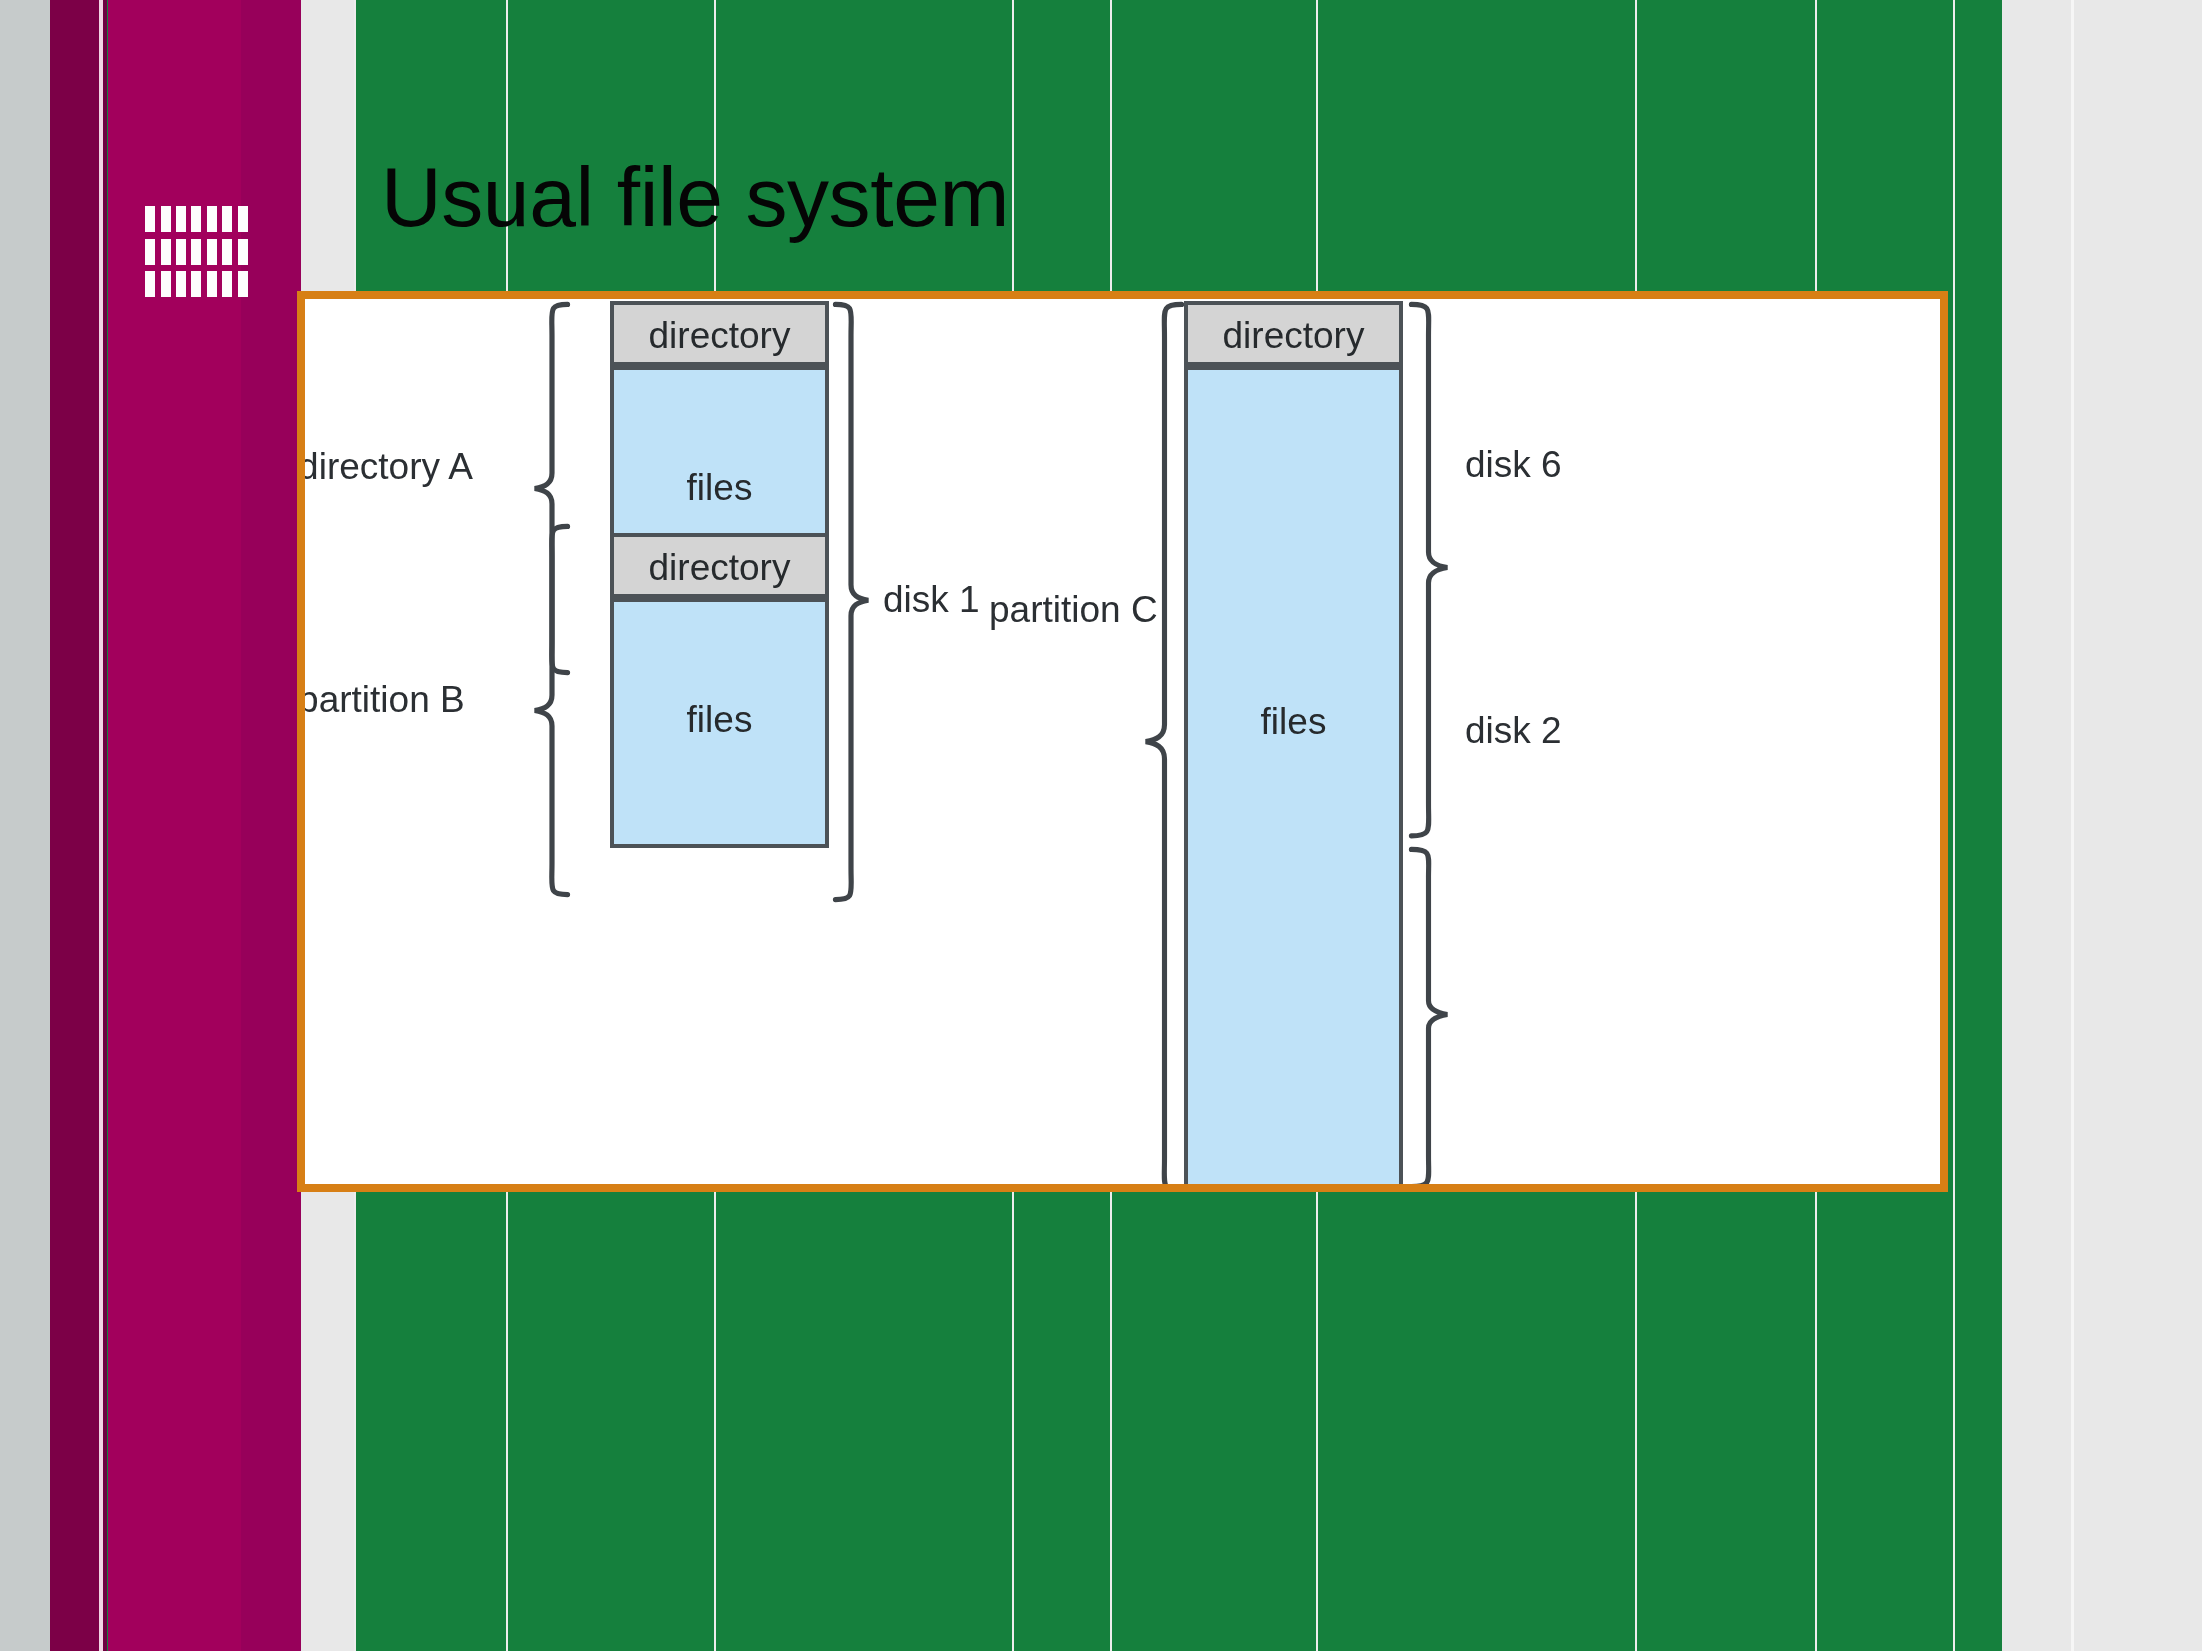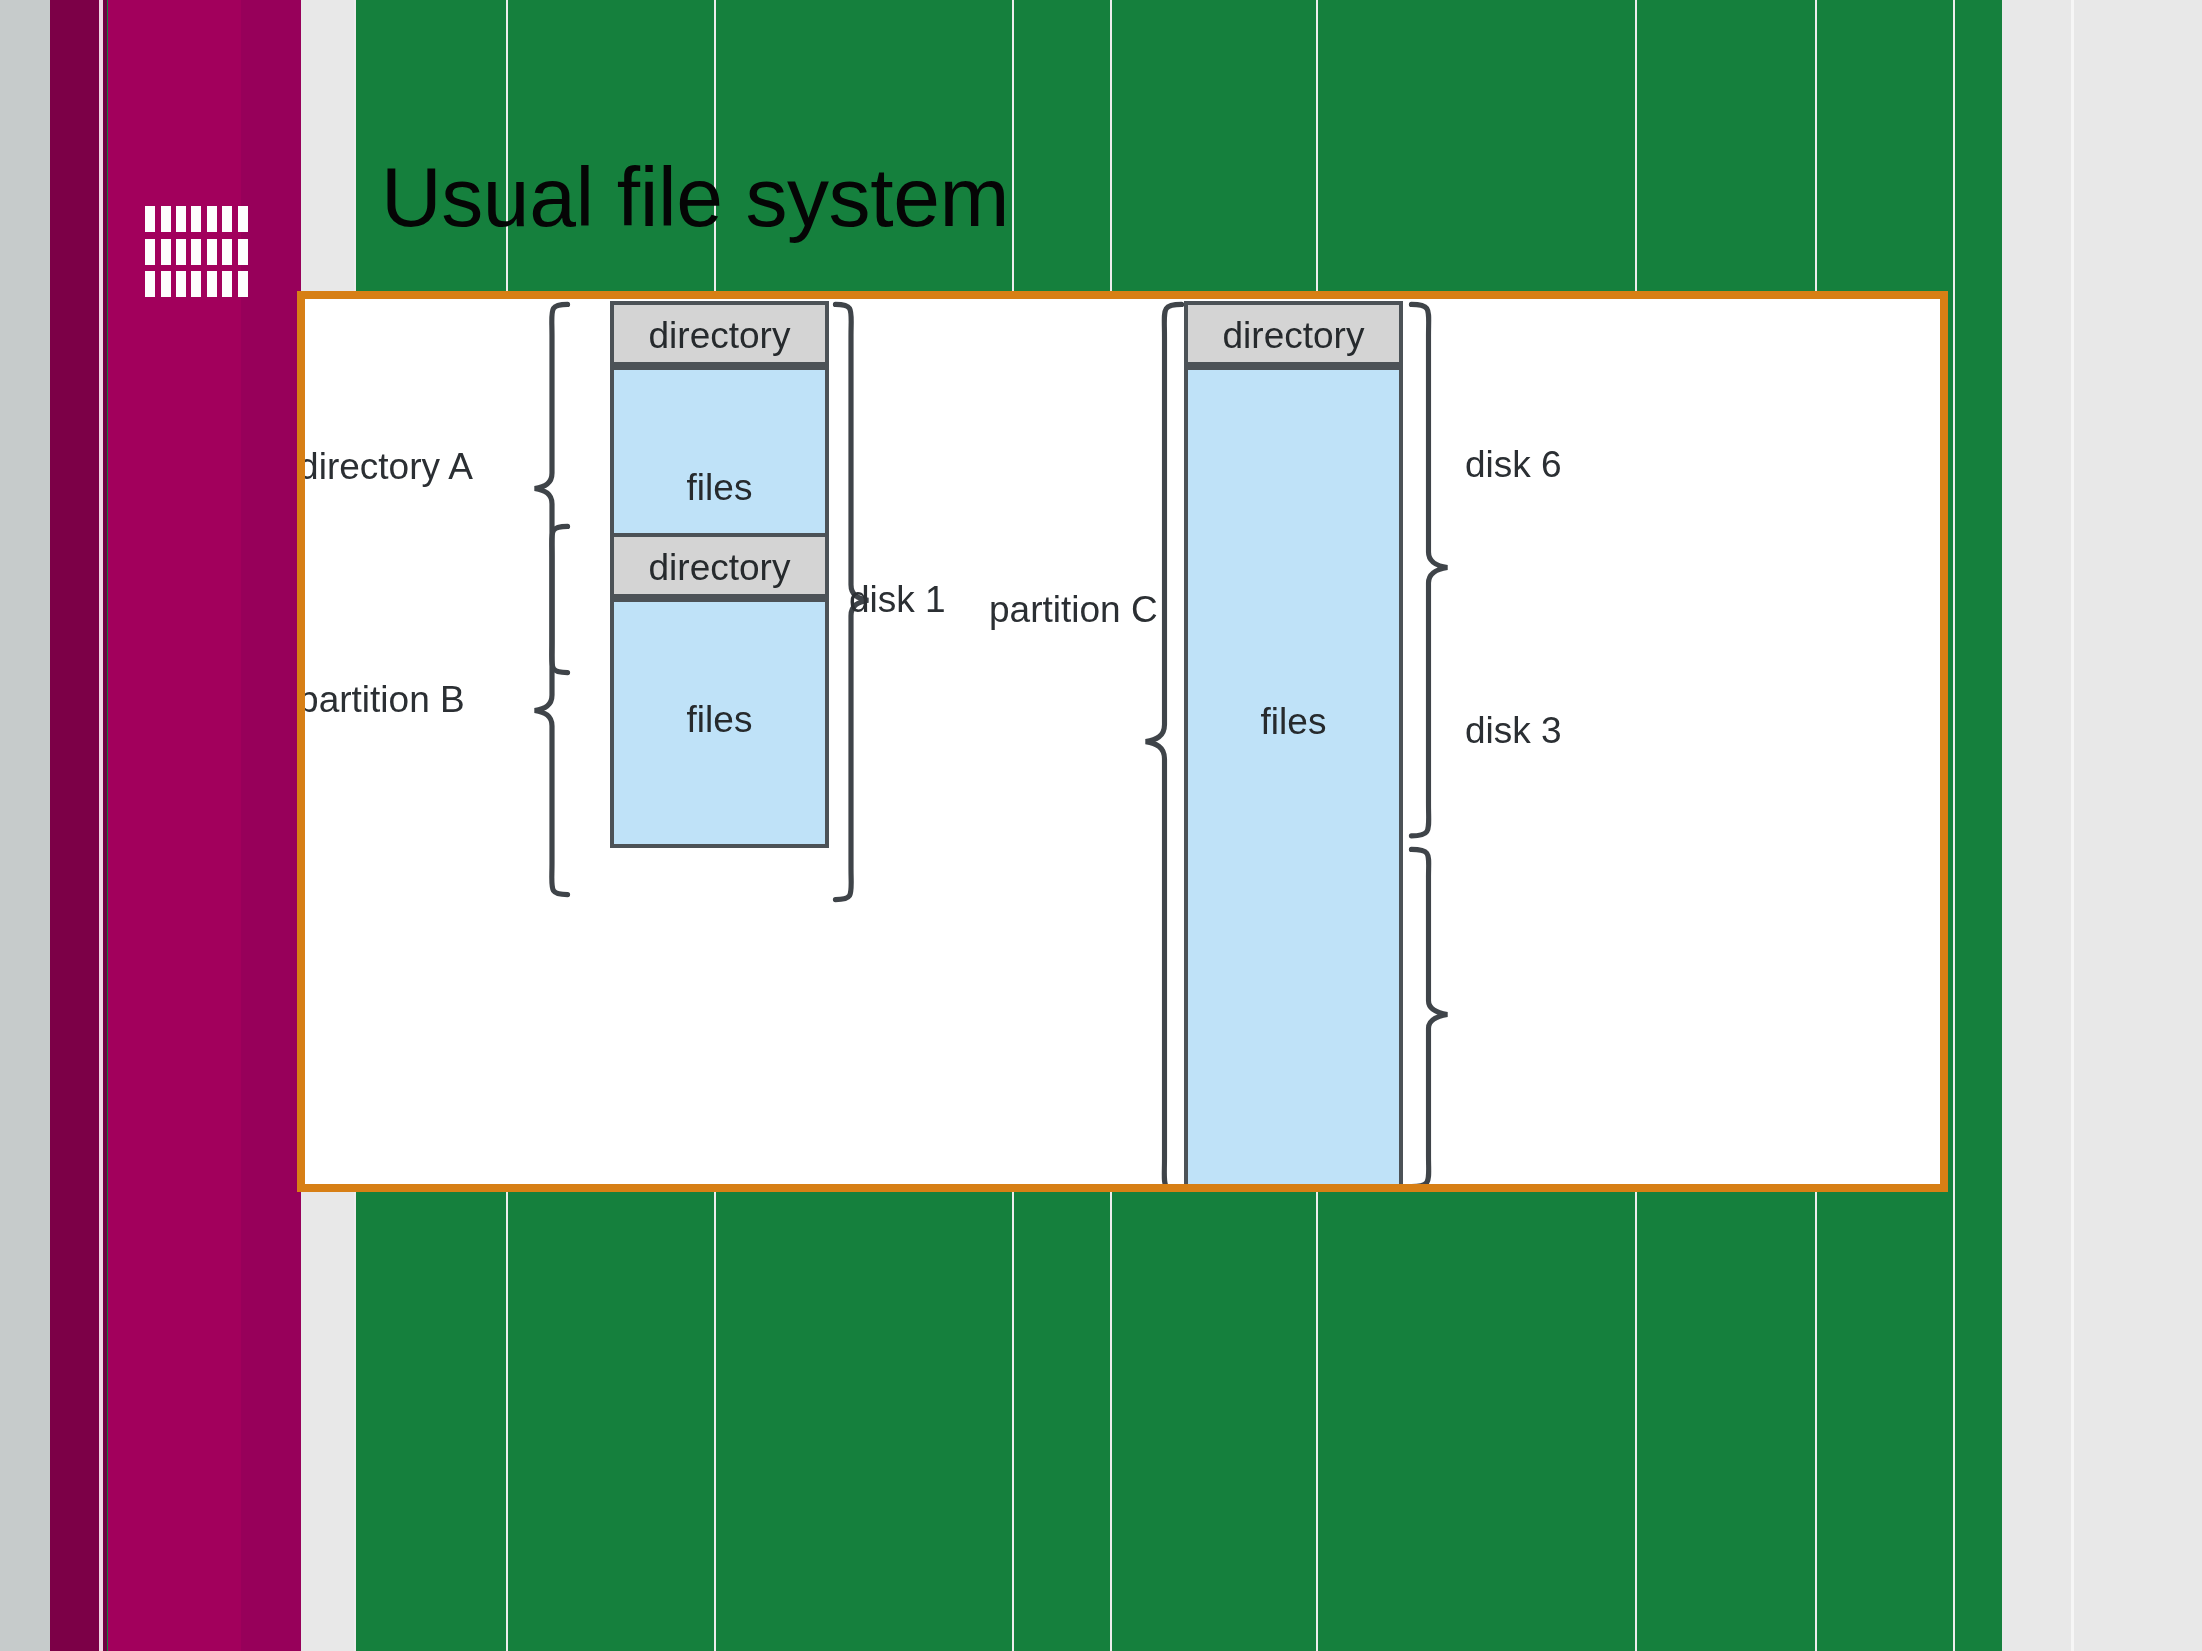--- a/index.html
+++ b/index.html
@@ -149,21 +149,21 @@
       <div class="box dir" style="left:305px; top:234px; width:219px; height:65px;">
         <div class="box-label" style="top:10.3px;">directory</div>
       </div>
       <div class="box files" style="left:305px; top:299px; width:219px; height:250px;">
         <div class="box-label" style="top:97px;">files</div>
       </div>
 
       <svg class="brace" style="left:527px; top:1.7px; width:38px; height:602px;" viewBox="0 0 44 700" preserveAspectRatio="none">
         <path d="M4 4 C 26 4, 22 10, 22 40 L22 330 C22 342, 30 346, 42 348 C30 350, 22 354, 22 366 L22 660 C22 690, 26 696, 4 696" fill="none" stroke="#3f4449" stroke-width="6" stroke-linecap="round"></path>
       </svg>
-      <div class="fig-text" style="left:544px; top:280px;">disk 1</div>
+      <div class="fig-text" style="left:578px; top:280px;">disk 1</div>
 
       <div class="fig-text" style="left:684px; top:290px;">partition C</div>
       <svg class="brace" style="left:839px; top:1.7px; width:41px; height:895px;" viewBox="0 0 48 1040" preserveAspectRatio="none">
         <path d="M44 4 C 20 4, 24 10, 24 42 L24 492 C24 506, 14 510, 2 512 C14 514, 24 518, 24 532 L24 996 C24 1028, 20 1034, 44 1034" fill="none" stroke="#3f4449" stroke-width="6" stroke-linecap="round"></path>
       </svg>
 
       <div class="box dir" style="left:879px; top:1.7px; width:219px; height:65px;">
         <div class="box-label" style="top:10.3px;">directory</div>
       </div>
       <div class="box files" style="left:879px; top:67px; width:219px; height:822px;">
@@ -171,19 +171,19 @@
       </div>
 
       <svg class="brace" style="left:1103px; top:1.7px; width:41px; height:540px;" viewBox="0 0 48 628" preserveAspectRatio="none">
         <path d="M4 4 C 28 4, 24 10, 24 40 L24 292 C24 304, 34 308, 46 310 C34 312, 24 316, 24 328 L24 584 C24 616, 28 622, 4 622" fill="none" stroke="#3f4449" stroke-width="6" stroke-linecap="round"></path>
       </svg>
       <div class="fig-text" style="left:1160px; top:145px;">disk 6</div>
 
       <svg class="brace" style="left:1103px; top:547px; width:41px; height:344px;" viewBox="0 0 48 400" preserveAspectRatio="none">
         <path d="M4 4 C 28 4, 24 10, 24 36 L24 180 C24 190, 34 194, 46 196 C34 198, 24 202, 24 212 L24 360 C24 390, 28 396, 4 396" fill="none" stroke="#3f4449" stroke-width="6" stroke-linecap="round"></path>
       </svg>
-      <div class="fig-text" style="left:1160px; top:411px;">disk 3</div>
+      <div class="fig-text" style="left:1160px; top:411px;">disk 2</div>
 
     </div>
   </div>
 
 </div>
 
 
 </body></html>

